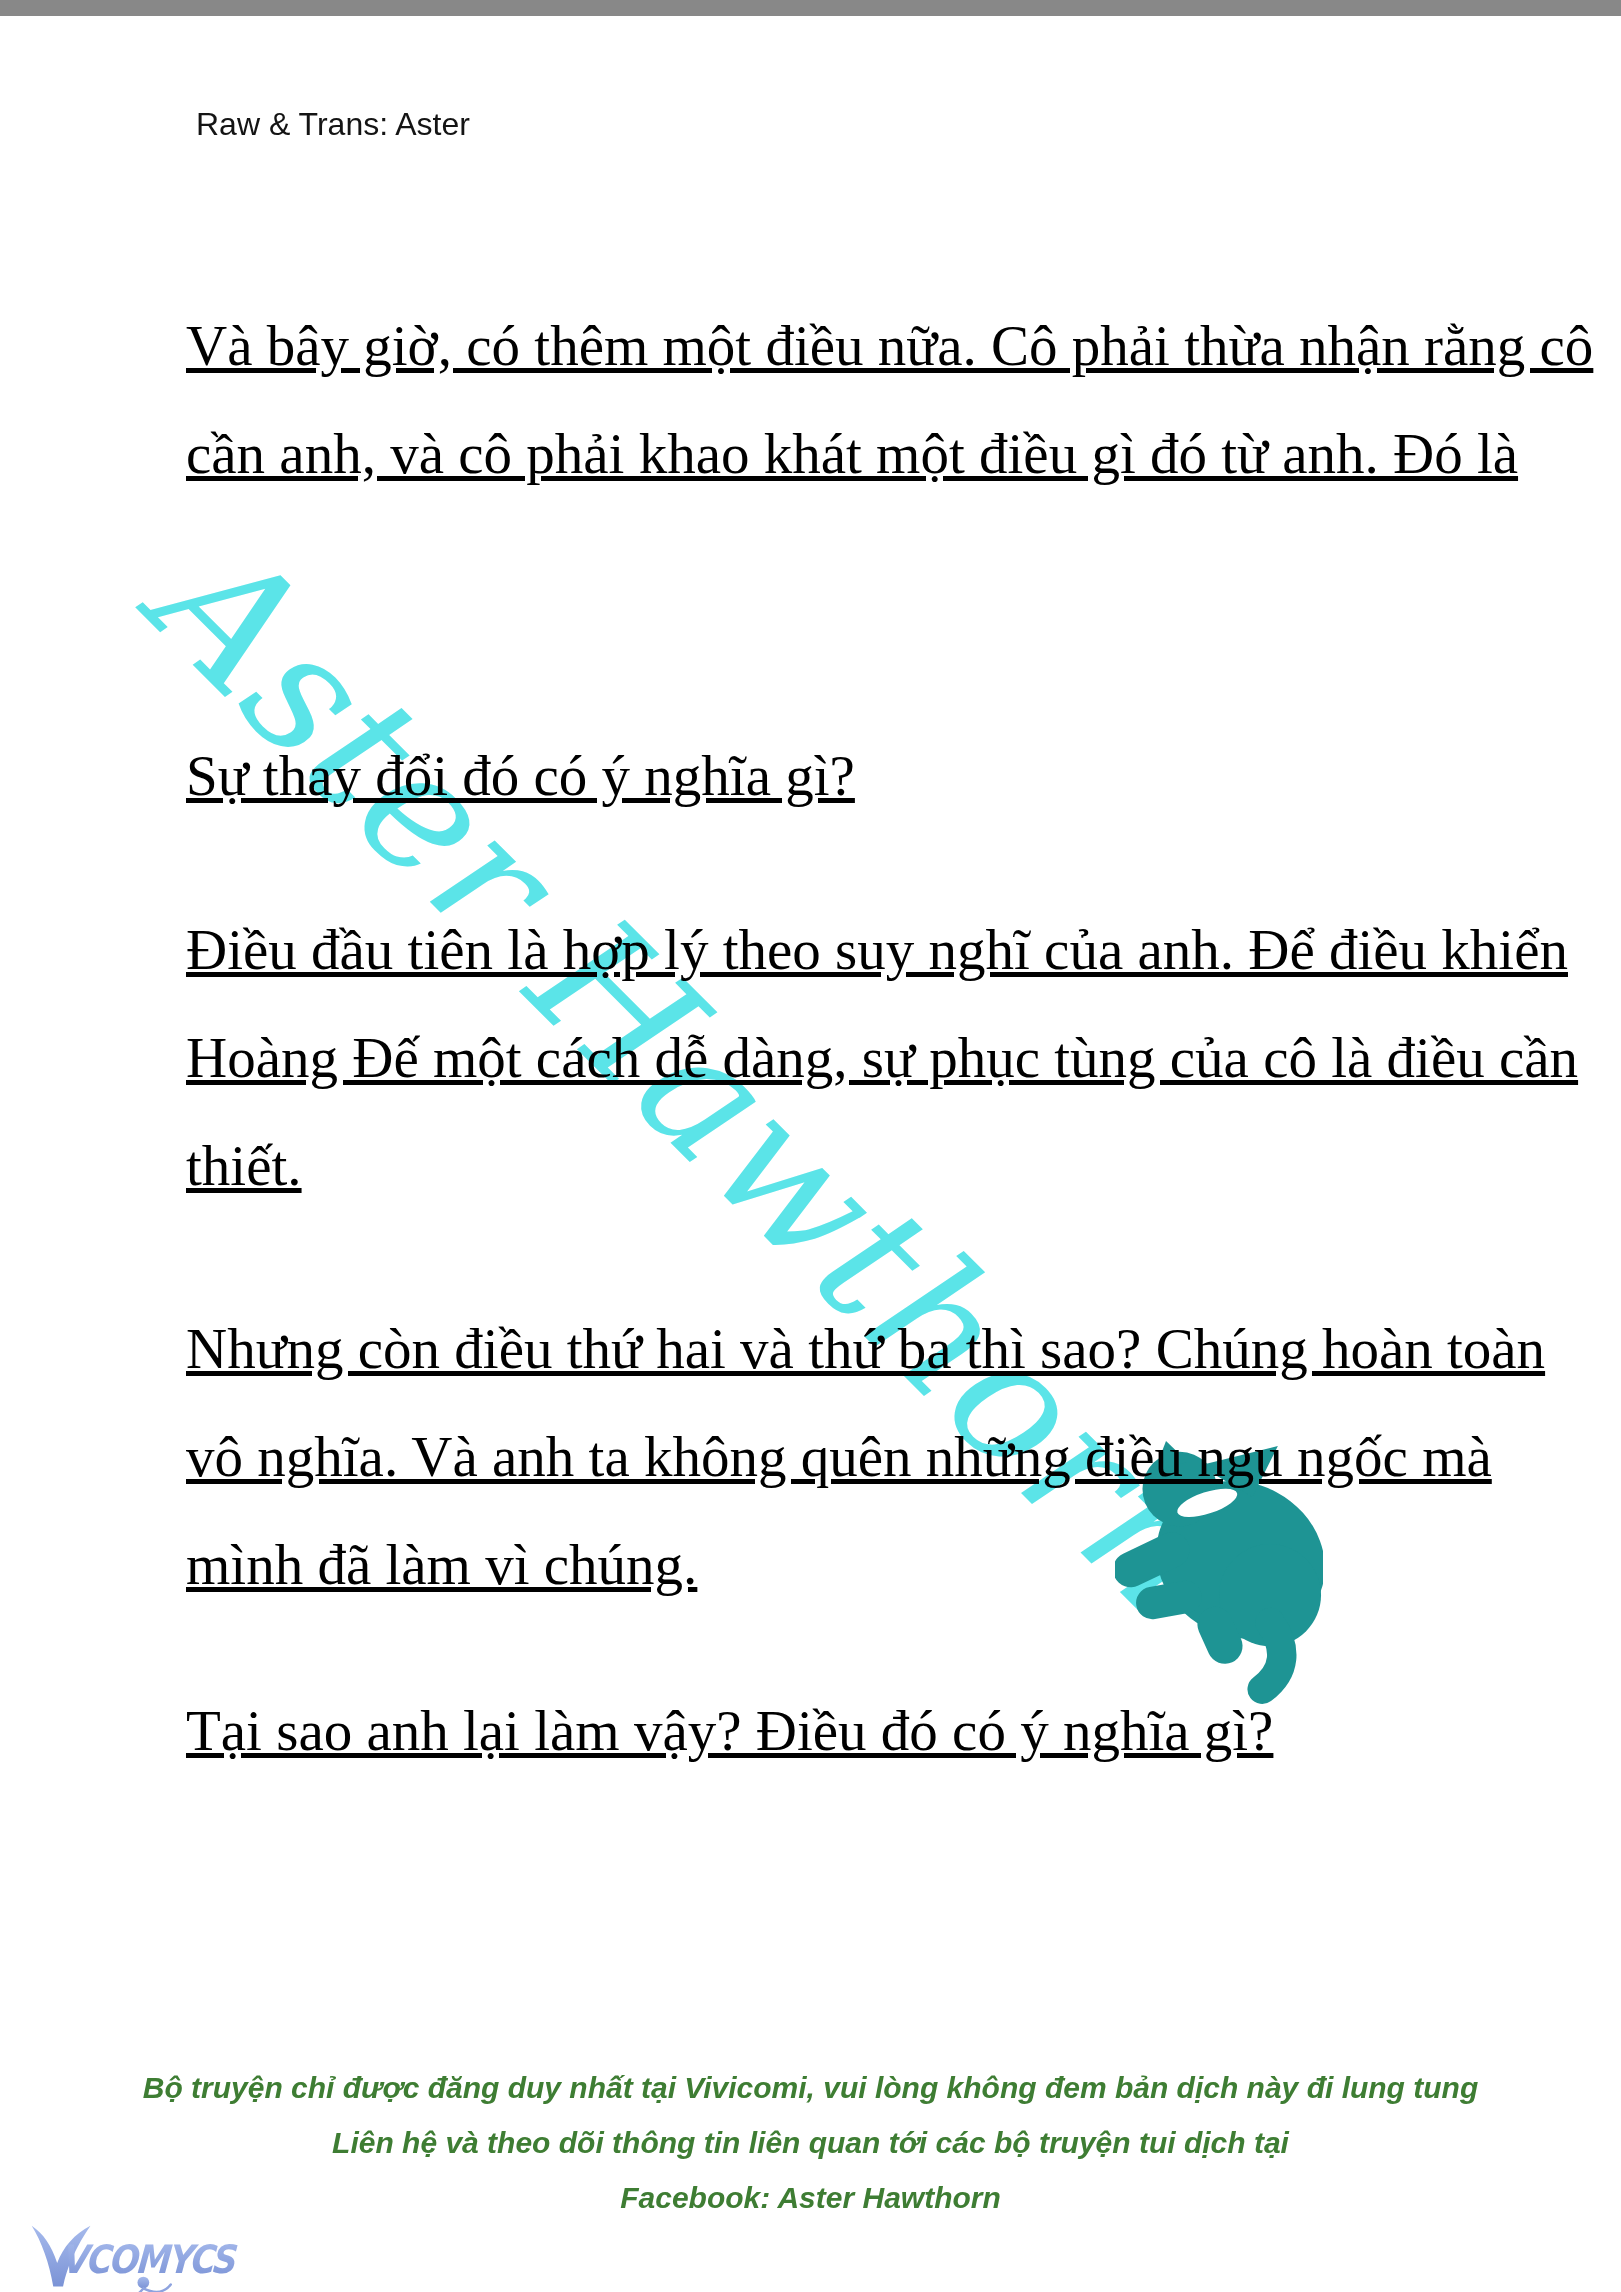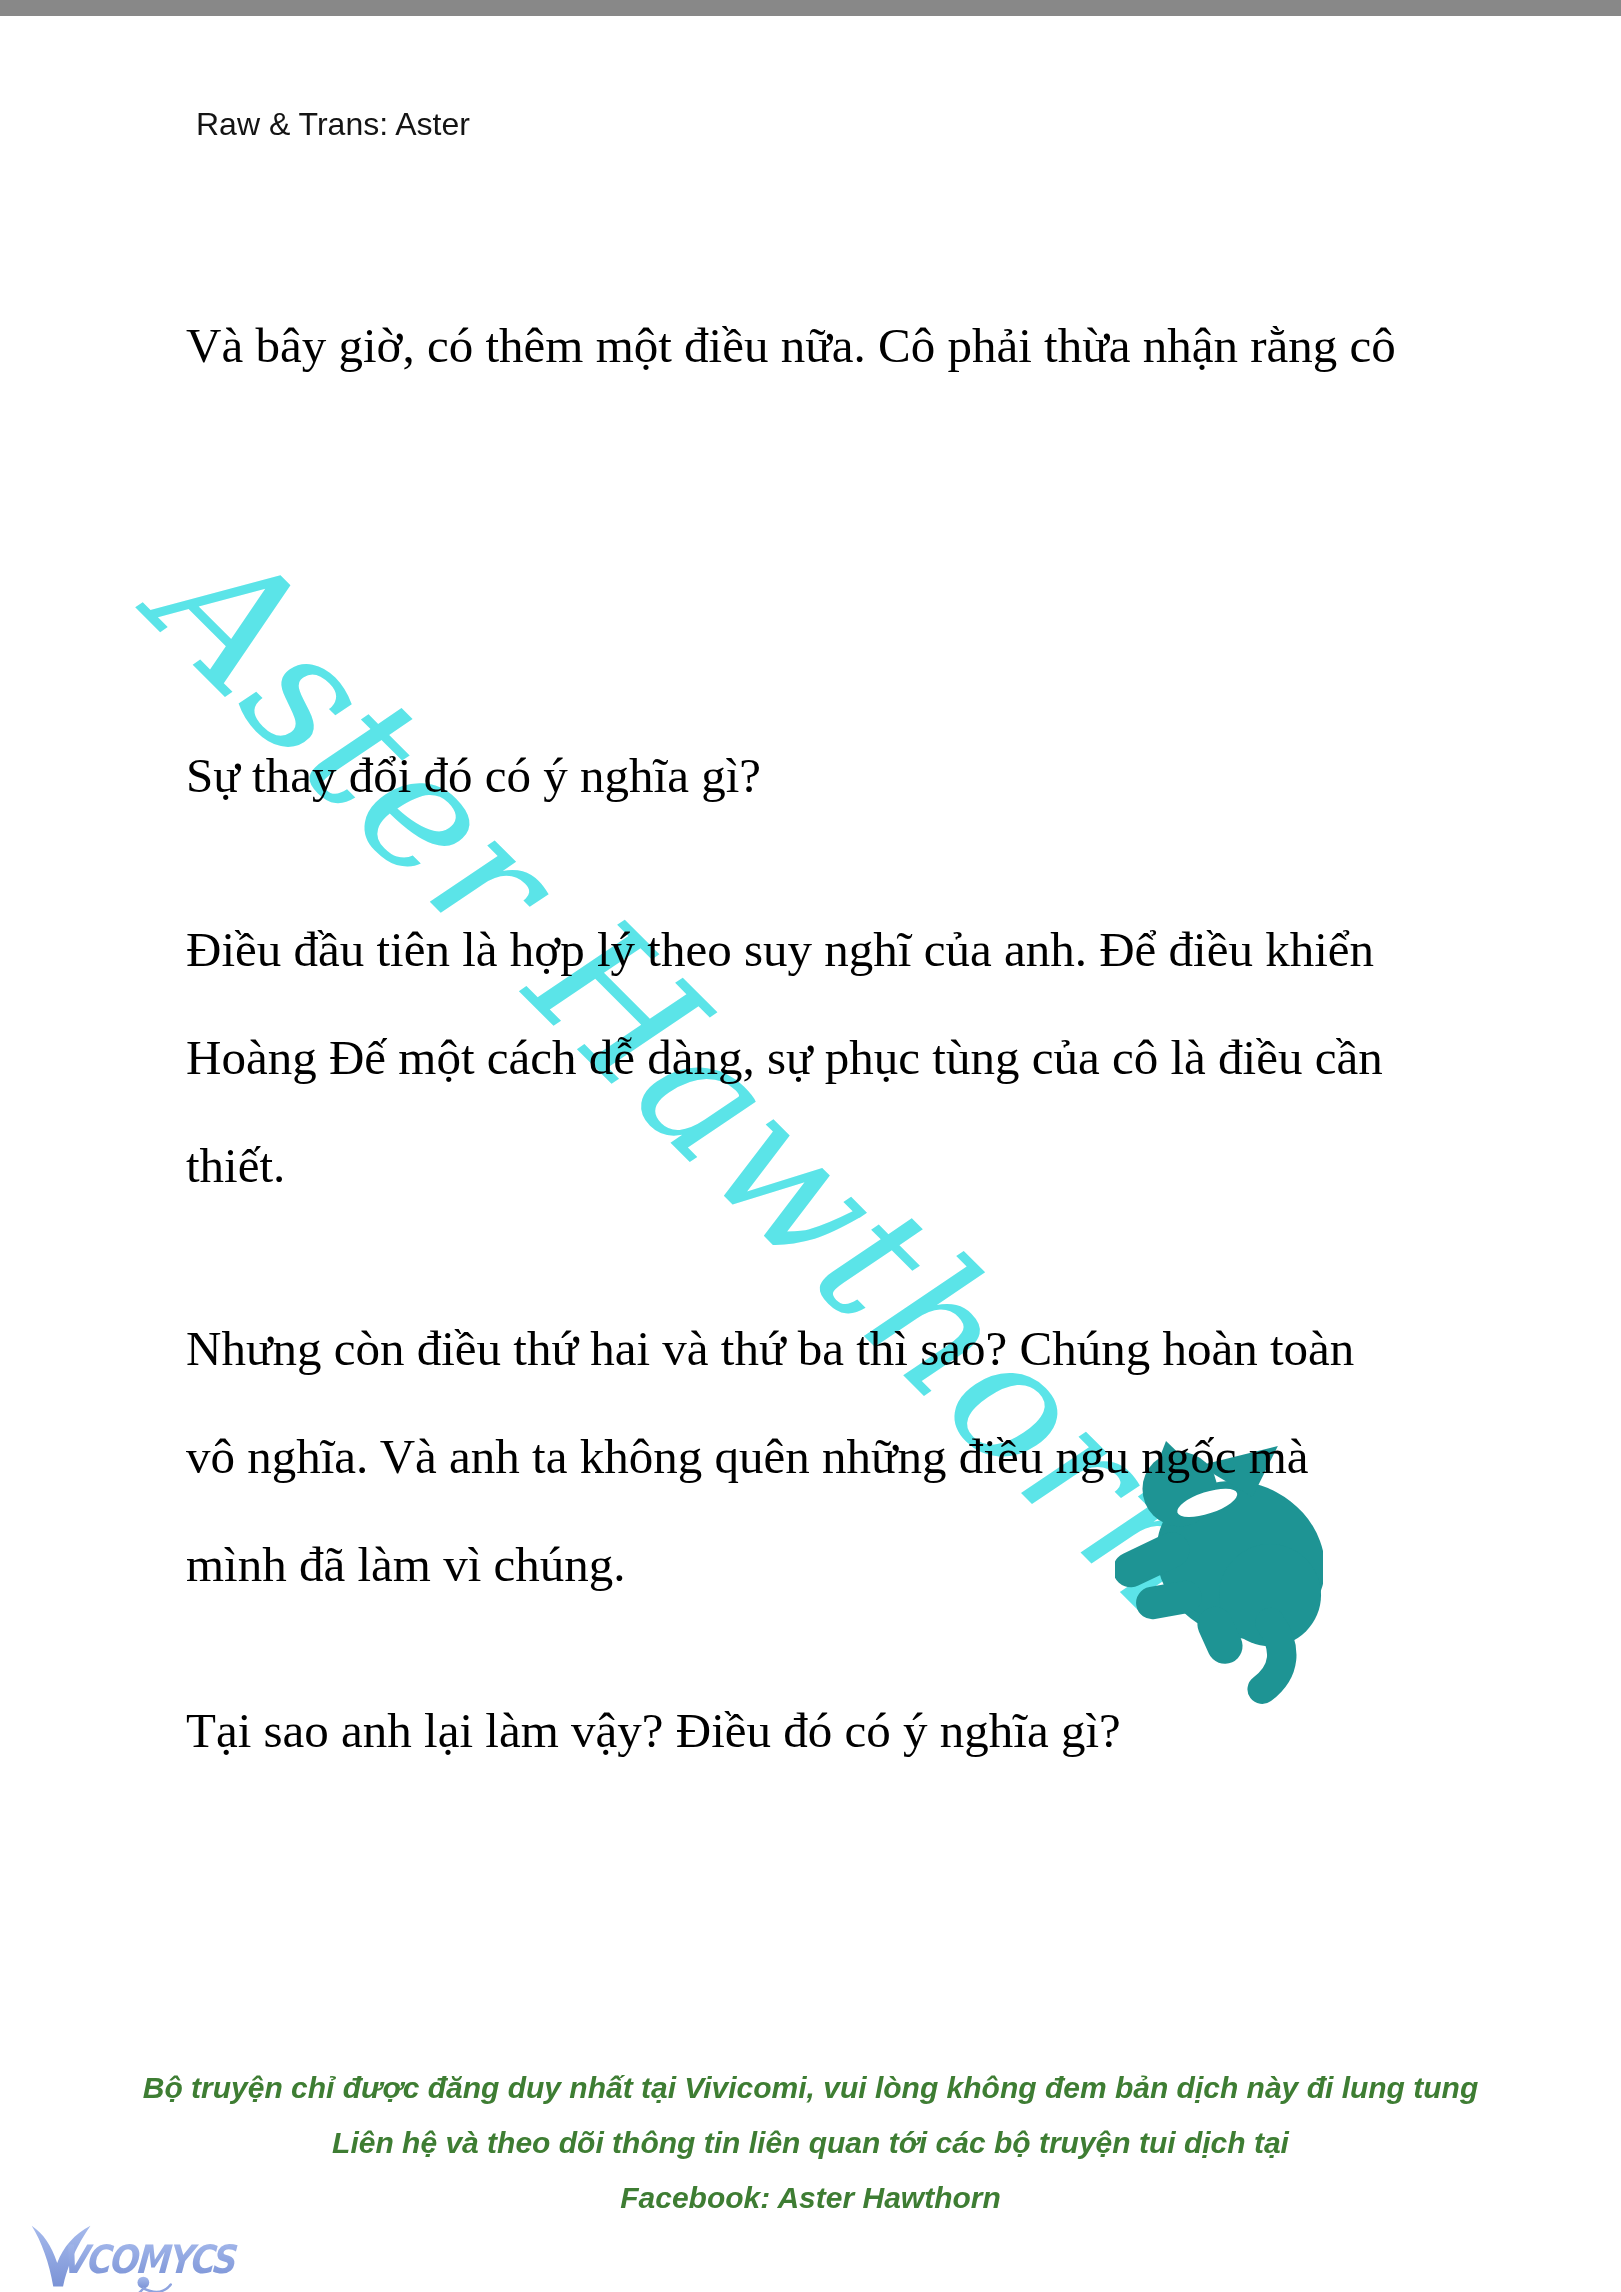--- a/index.html
+++ b/index.html
@@ -41,23 +41,24 @@
     white-space: nowrap;
     z-index: 0;
     line-height: 1;
   }
 
   
   .paragraph {
     position: absolute;
     left: 186px;
     width: 1255px;
-    font-size: 49px;
+    font-size: 57px;
     line-height: 108px;
     z-index: 2;
+    text-decoration: underline;
   }
   .paragraph .line { white-space: nowrap; }
   .p1 { top: 276px; }
   .p2 { top: 706px; }
   .p3 { top: 880px; }
   .p4 { top: 1279px; }
   .p5 { top: 1661px; }
 
   
   .cat {
@@ -100,20 +101,21 @@
 <body>
 
 <div class="page">
 
   <div class="header-credit">Raw &amp; Trans: Aster</div>
 
   <div class="watermark">Aster Hawthorn</div>
 
   <div class="paragraph p1">
     <div class="line">Và bây giờ, có thêm một điều nữa. Cô phải thừa nhận rằng cô</div>
+    <div class="line">cần anh, và cô phải khao khát một điều gì đó từ anh. Đó là</div>
   </div>
 
   <div class="paragraph p2">
     <div class="line">Sự thay đổi đó có ý nghĩa gì?</div>
   </div>
 
   <div class="paragraph p3">
     <div class="line">Điều đầu tiên là hợp lý theo suy nghĩ của anh. Để điều khiển</div>
     <div class="line">Hoàng Đế một cách dễ dàng, sự phục tùng của cô là điều cần</div>
     <div class="line">thiết.</div>

